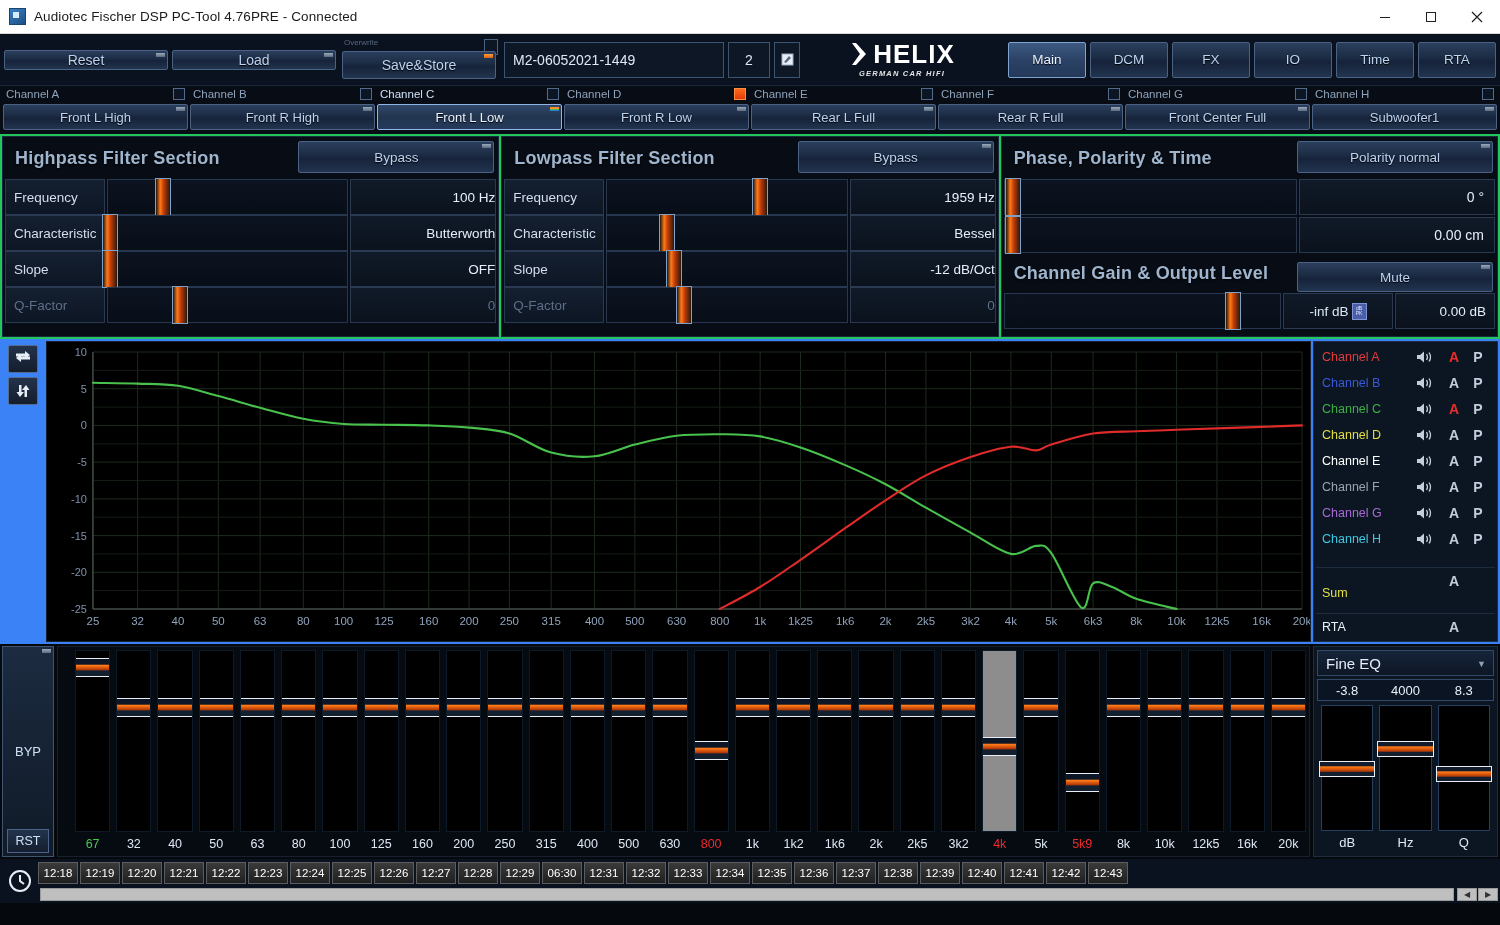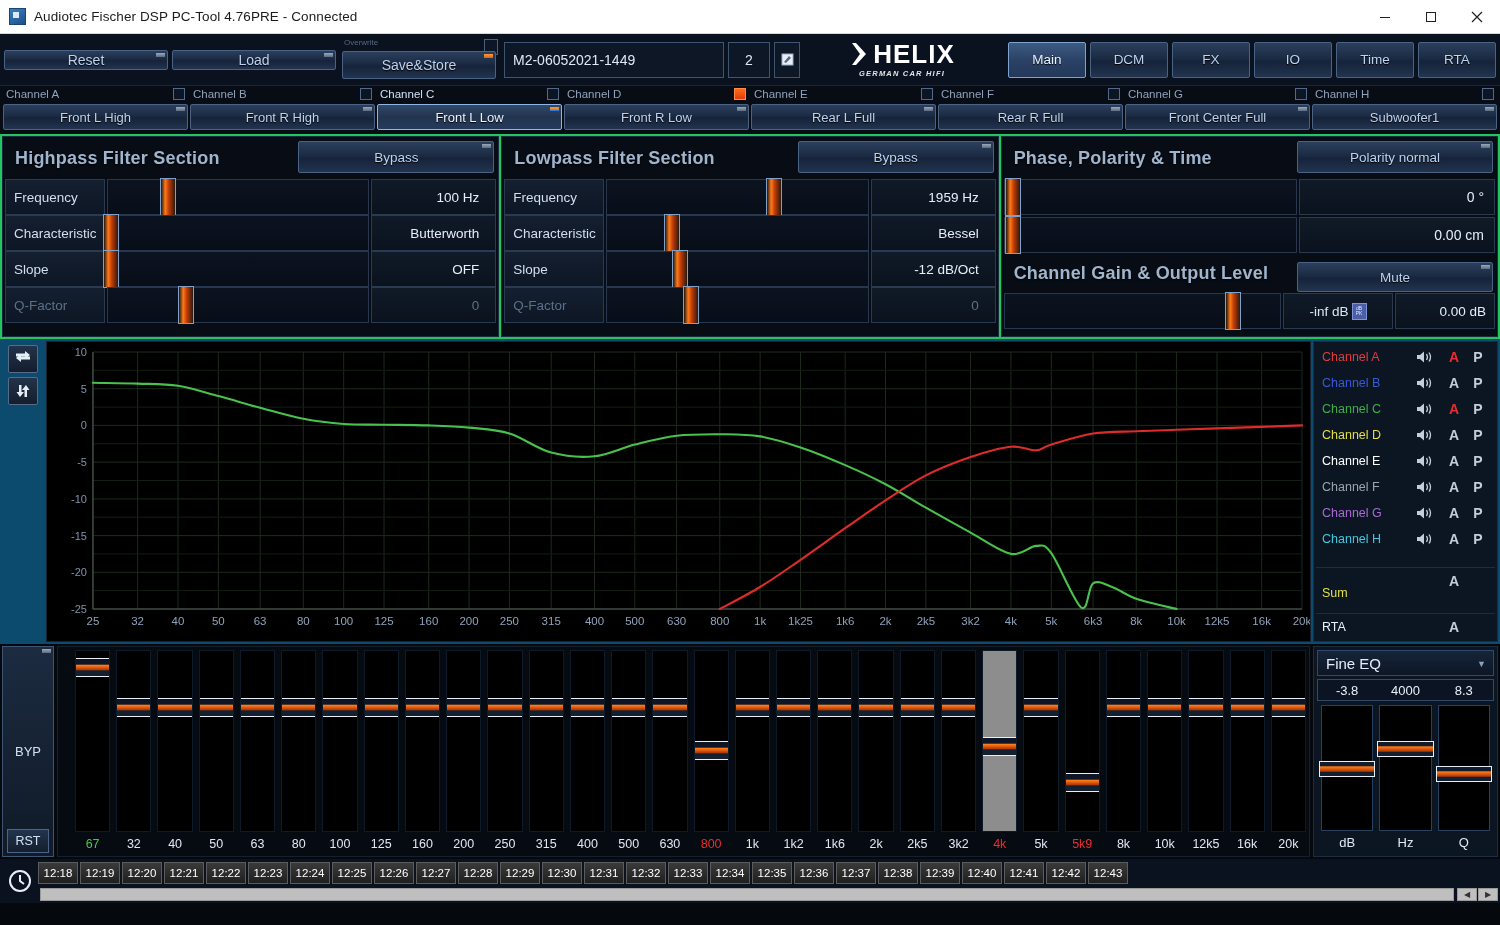--- a/index.html
+++ b/index.html
@@ -143,42 +143,42 @@
   .ptrack{
     flex:1; background:linear-gradient(180deg,#0c1320,#080e18);
     border:1px solid #27real; border:1px solid #27374f; position:relative;
   }
   .pthumb{
     position:absolute; top:-2px; width:16px; height:38px;
     border:1px solid #7fa0c8;
     background:linear-gradient(90deg,#20160d 0%,#ff7a18 30%,#c23c08 55%,#2a1a0e 100%);
   }
   .pval{
-    width:125px; background:linear-gradient(180deg,#101a28,#0a121d);
+    width:146px; background:linear-gradient(180deg,#101a28,#0a121d);
     border:1px solid #2a3a52; display:flex;align-items:center;justify-content:flex-end;
-    padding-right:16px; font-size:13.5px; color:#e6eefa;
+    padding-right:0; font-size:13.5px; color:#e6eefa;
   }
   .pval.dim{ color:#5d6f87; }
 
   
   .p3-row{ height:36px; display:flex; gap:2px; }
   .p3-track{ flex:1; background:linear-gradient(180deg,#0c1320,#080e18); border:1px solid #27374f; position:relative;}
   .p3-val{ width:196px; background:linear-gradient(180deg,#101a28,#0a121d); border:1px solid #2a3a52;
     display:flex;align-items:center;justify-content:flex-end;padding-right:10px;font-size:14px;color:#e6eefa;}
   .gain-row{ height:36px; display:flex; gap:2px;}
   .gain-track{ flex:1; background:linear-gradient(180deg,#0c1320,#080e18); border:1px solid #27374f; position:relative;}
   .gain-val{ width:110px;background:linear-gradient(180deg,#101a28,#0a121d);border:1px solid #2a3a52;
     display:flex;align-items:center;justify-content:center;font-size:13.5px;color:#dbe6f4; gap:3px;}
   .gain-val2{ width:100px;background:linear-gradient(180deg,#101a28,#0a121d);border:1px solid #2a3a52;
     display:flex;align-items:center;justify-content:flex-end;padding-right:8px;font-size:13.5px;color:#e6eefa;}
   .dbicon{ width:15px;height:17px;background:#4a5fa8;border:1px solid #7e92d6; font-size:5px;
     color:#dfe6ff; display:flex;flex-direction:column;align-items:center;justify-content:center;line-height:1;}
 
   
-  .graphwrap{ display:flex; height:305px; background:#0c4a6e; padding:2px; gap:2px;}
+  .graphwrap{ display:flex; height:305px; background:#3b82f6; padding:2px; gap:2px;}
   .gleft{ width:42px; display:flex;flex-direction:column; gap:4px; padding-top:4px; align-items:center;}
   .zbtn{ width:30px;height:28px; display:flex;align-items:center;justify-content:center;
     background:linear-gradient(180deg,#23334b,#141d2c); border:1px solid #546b8c; border-radius:2px;}
   .graph{ flex:1; background:#000; border:1px solid #16202e; position:relative; overflow:hidden;}
   .chanlist{
     width:185px; background:#0b1622; border:1px solid #1d2c3f; padding:2px;
     display:flex;flex-direction:column;
   }
   .clrow{ height:26px; display:flex; align-items:center; font-size:12.5px; padding:0 6px; gap:0;}
   .clrow .cl-name{ flex:1; }
@@ -994,21 +994,21 @@
         <div class="tl-chip">12:20</div>
         <div class="tl-chip">12:21</div>
         <div class="tl-chip">12:22</div>
         <div class="tl-chip">12:23</div>
         <div class="tl-chip">12:24</div>
         <div class="tl-chip">12:25</div>
         <div class="tl-chip">12:26</div>
         <div class="tl-chip">12:27</div>
         <div class="tl-chip">12:28</div>
         <div class="tl-chip">12:29</div>
-        <div class="tl-chip">12:30</div>
+        <div class="tl-chip">06:30</div>
         <div class="tl-chip">12:31</div>
         <div class="tl-chip">12:32</div>
         <div class="tl-chip">12:33</div>
         <div class="tl-chip">12:34</div>
         <div class="tl-chip">12:35</div>
         <div class="tl-chip">12:36</div>
         <div class="tl-chip">12:37</div>
         <div class="tl-chip">12:38</div>
         <div class="tl-chip">12:39</div>
         <div class="tl-chip">12:40</div>

